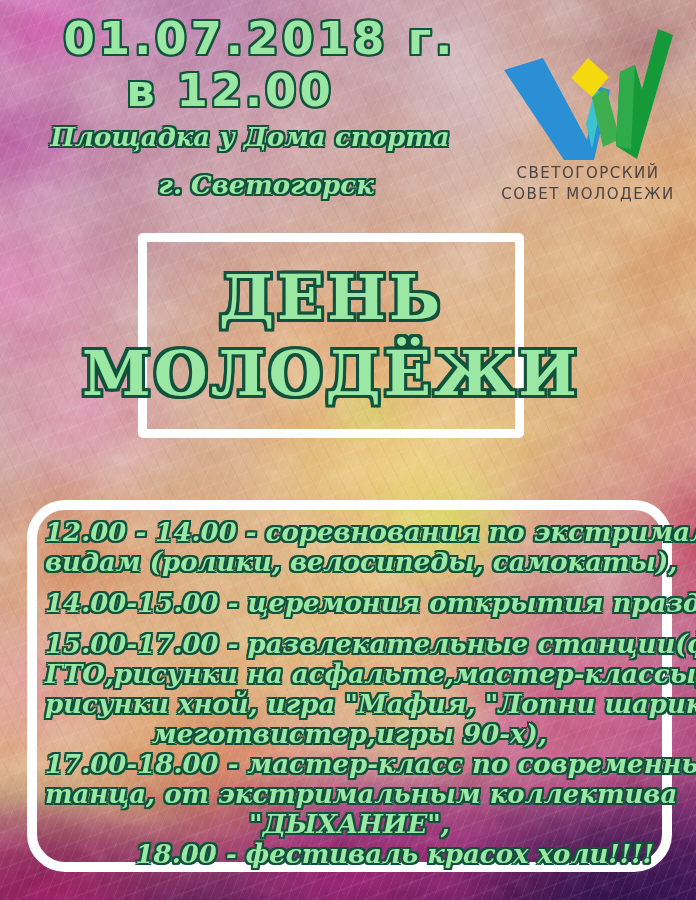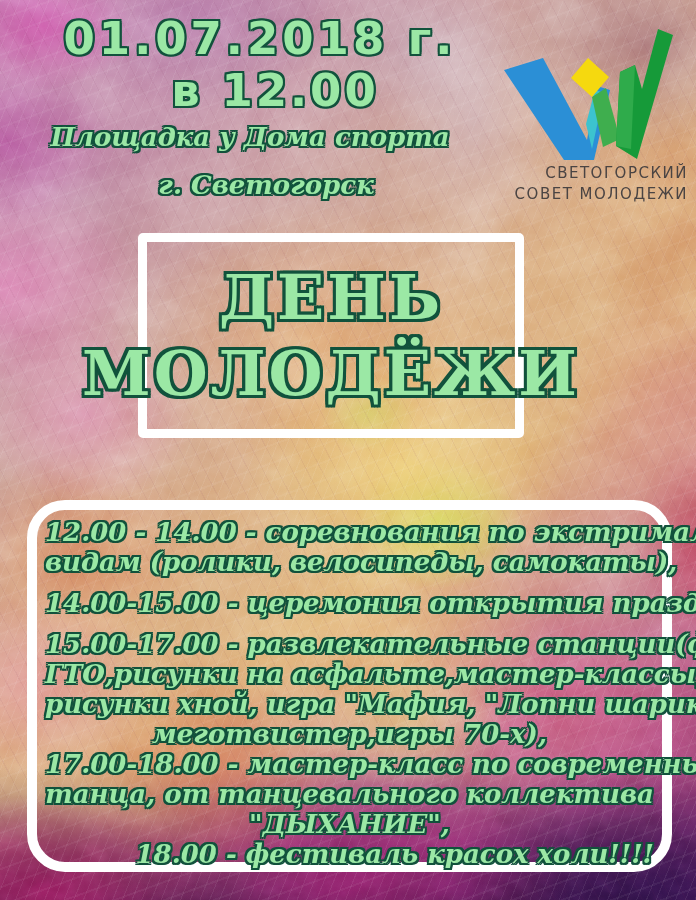--- a/index.html
+++ b/index.html
@@ -44,27 +44,27 @@
 
   
   .green-txt{color:var(--text-green,#9be8a5);
     text-shadow:2px 2px 0 var(--outline-dark,#11523c),-2px 2px 0 var(--outline-dark,#11523c),
       2px -2px 0 var(--outline-dark,#11523c),-2px -2px 0 var(--outline-dark,#11523c),
       0 2px 0 var(--outline-dark,#11523c),0 -2px 0 var(--outline-dark,#11523c),
       2px 0 0 var(--outline-dark,#11523c),-2px 0 0 var(--outline-dark,#11523c);}
 
   .hdr{position:absolute;z-index:3;text-align:center;}
   .hdr-date{top:12px;left:0;width:520px;font-weight:800;font-size:45px;letter-spacing:4px;}
-  .hdr-time{top:64px;left:0;width:460px;font-weight:800;font-size:45px;letter-spacing:3px;padding-left:45px;}
+  .hdr-time{top:64px;left:0;width:460px;font-weight:800;font-size:45px;letter-spacing:3px;}
   .venue{font-family:"DejaVu Serif",serif;font-style:italic;font-weight:bold;font-size:26px;}
   .venue1{top:122px;left:0;width:500px;}
   .venue2{top:170px;left:16px;width:500px;}
 
   
-  .logo{position:absolute;z-index:3;left:488px;top:28px;width:200px;text-align:right;}
+  .logo{position:absolute;z-index:3;left:488px;top:28px;width:200px;text-align:center;}
   .logo svg{display:block;margin:0 auto;}
   .org-line{font-size:15px;letter-spacing:1.5px;color:var(--logo-text,#4a4443);
     font-weight:500;line-height:21px;white-space:nowrap;}
 
   
   .title-box{position:absolute;z-index:3;left:138px;top:233px;width:386px;height:205px;
     box-sizing:border-box;border:9px solid var(--frame-white,#fff);border-radius:5px;
     display:flex;flex-direction:column;align-items:center;justify-content:center;gap:6px;}
   .title-line{font-family:"DejaVu Serif",serif;font-weight:bold;font-size:62px;
     letter-spacing:3px;line-height:70px;color:var(--text-green,#9be8a5);
@@ -126,19 +126,19 @@
     <div class="title-line">МОЛОДЁЖИ</div>
   </div>
 
   <div class="schedule-box">
     <div class="sch-line green-txt">12.00 - 14.00  - соревнования по экстримальным видам</div>
     <div class="sch-line green-txt">видам (ролики, велосипеды, самокаты),</div>
     <div class="sch-line green-txt gap-before">14.00-15.00 - церемония открытия  праздника,</div>
     <div class="sch-line green-txt gap-before">15.00-17.00   - развлекательные станции(фотоконкурс,</div>
     <div class="sch-line green-txt">ГТО,рисунки на асфальте,мастер-классы,</div>
     <div class="sch-line green-txt">рисунки хной, игра "Мафия, "Лопни шарик",</div>
-    <div class="sch-line green-txt">меготвистер,игры 70-х),</div>
+    <div class="sch-line green-txt">меготвистер,игры 90-х),</div>
     <div class="sch-line green-txt">17.00-18.00 - мастер-класс по современным видам</div>
-    <div class="sch-line green-txt">танца, от танцевального коллектива</div>
+    <div class="sch-line green-txt">танца, от экстримальным коллектива</div>
     <div class="sch-line green-txt">"ДЫХАНИЕ",</div>
     <div class="sch-line green-txt align-left">18.00 - фестиваль красох холи!!!!</div>
   </div>
 </div>
 
 </body></html>

